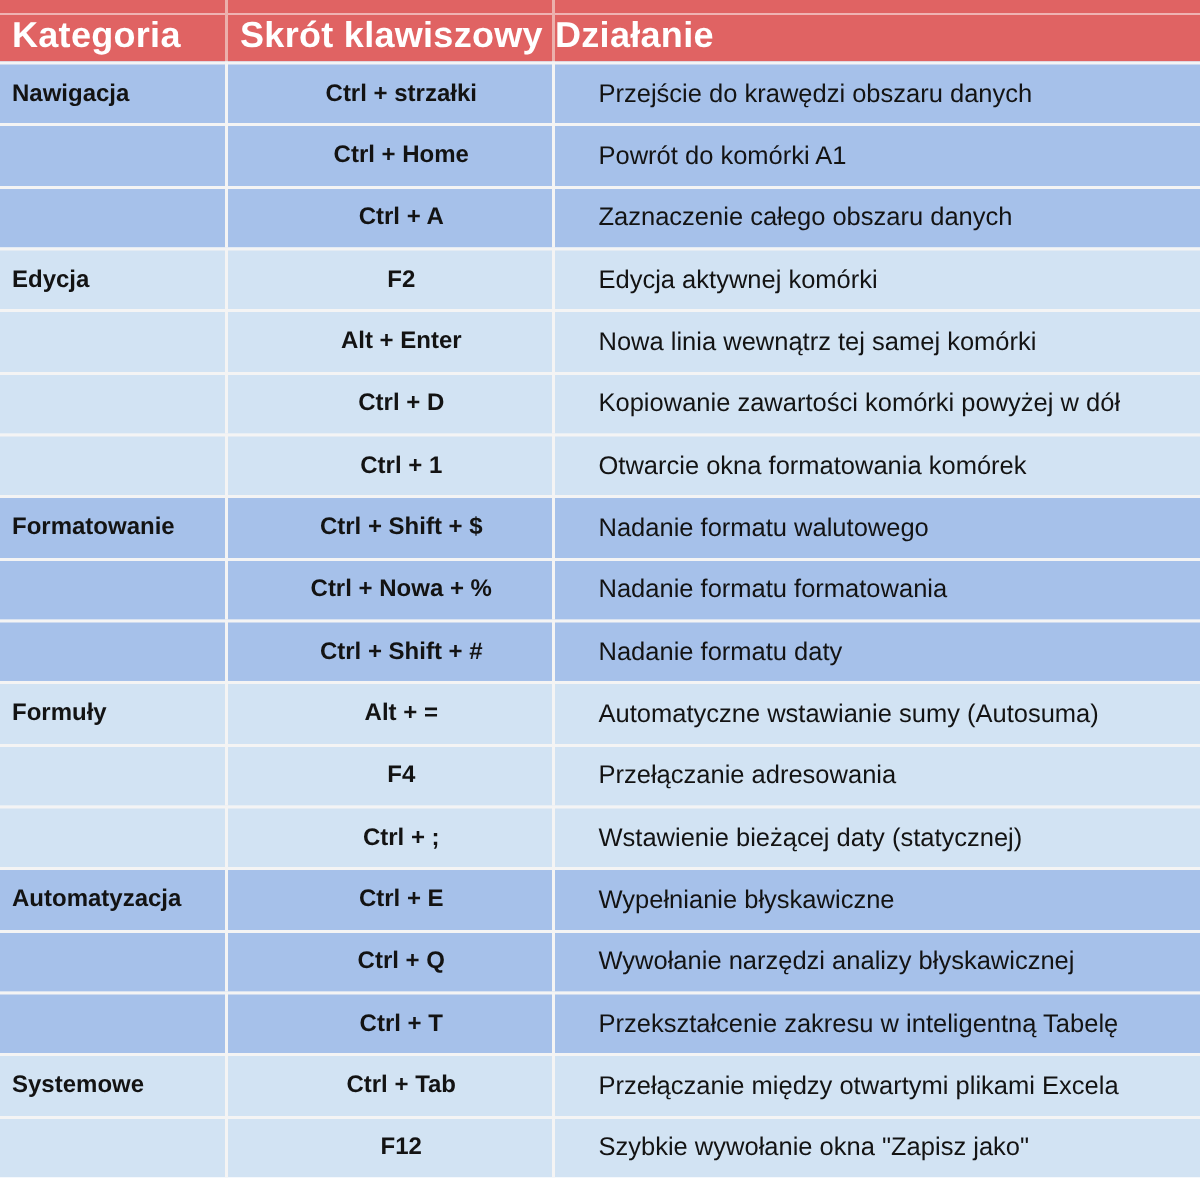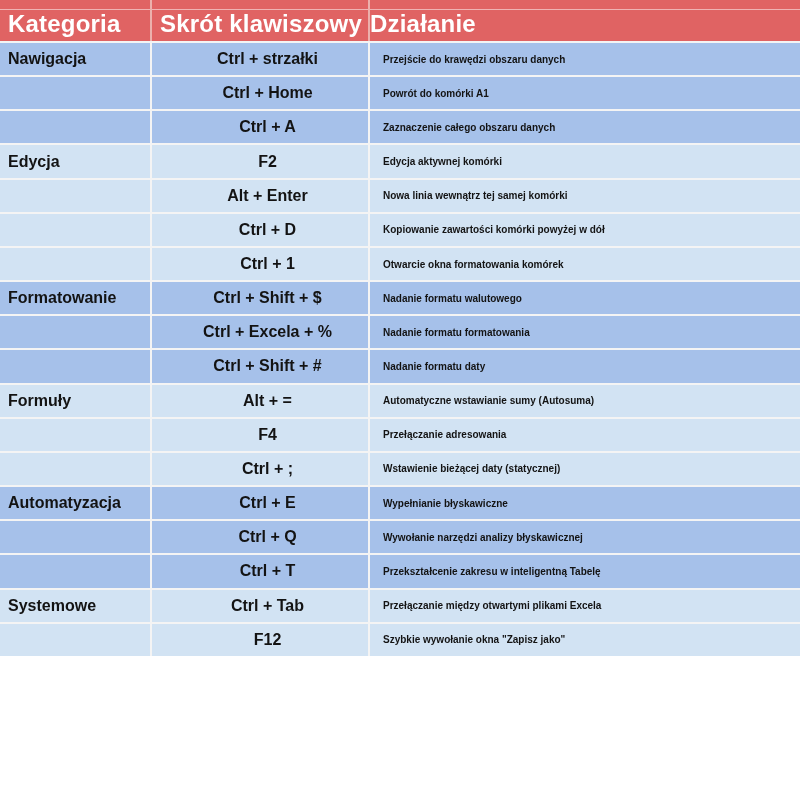--- a/index.html
+++ b/index.html
@@ -11,21 +11,21 @@
     --grid: #f4f4f4;
     --text: #131313;
     --header-text: #ffffff;
   }
   * { box-sizing: border-box; }
   html, body { margin: 0; padding: 0; background: #ffffff; }
   body { width: 800px; font-family: "Liberation Sans", sans-serif; }
 
   table.shortcuts {
     width: 800px;
-    height: 656px;
+    height: 785px;
     table-layout: fixed;
     border-collapse: separate;
     border-spacing: 0;
     color: var(--text);
   }
 
   thead th {
     background: linear-gradient(to bottom,
       var(--header-bg) 0px, var(--header-bg) 9px,
       var(--header-line) 9px, var(--header-line) 10px,
@@ -47,21 +47,21 @@
     border-top: 2px solid var(--grid);
     vertical-align: middle;
     font-size: 16px;
     padding: 2px 4px 2px 8px;
     overflow: hidden;
     white-space: nowrap;
   }
   tbody td.c2, tbody td.c3 { border-left: 2px solid var(--grid); }
   tbody td.c1 { font-weight: bold; padding-left: 8px; }
   tbody td.c2 { font-weight: bold; padding-left: 19px; text-align: center; }
-  tbody td.c3 { font-weight: bold; padding-left: 13px; font-size: 10px; }
+  tbody td.c3 { font-weight: normal; padding-left: 29px; font-size: 17px; }
 
   tr.shade-dark td { background: var(--row-dark); }
   tr.shade-light td { background: var(--row-light); }
 </style>
 </head>
 <body>
 
 <table class="shortcuts">
   <colgroup>
     <col style="width:150px">
@@ -111,21 +111,21 @@
     <td class="c2">Ctrl + 1</td>
     <td class="c3">Otwarcie okna formatowania komórek</td>
   </tr>
       <tr class="shade-dark">
     <td class="c1">Formatowanie</td>
     <td class="c2">Ctrl + Shift + $</td>
     <td class="c3">Nadanie formatu walutowego</td>
   </tr>
       <tr class="shade-dark">
     <td class="c1"></td>
-    <td class="c2">Ctrl + Excela + %</td>
+    <td class="c2">Ctrl + Nowa + %</td>
     <td class="c3">Nadanie formatu formatowania</td>
   </tr>
       <tr class="shade-dark">
     <td class="c1"></td>
     <td class="c2">Ctrl + Shift + #</td>
     <td class="c3">Nadanie formatu daty</td>
   </tr>
       <tr class="shade-light">
     <td class="c1">Formuły</td>
     <td class="c2">Alt + =</td>

